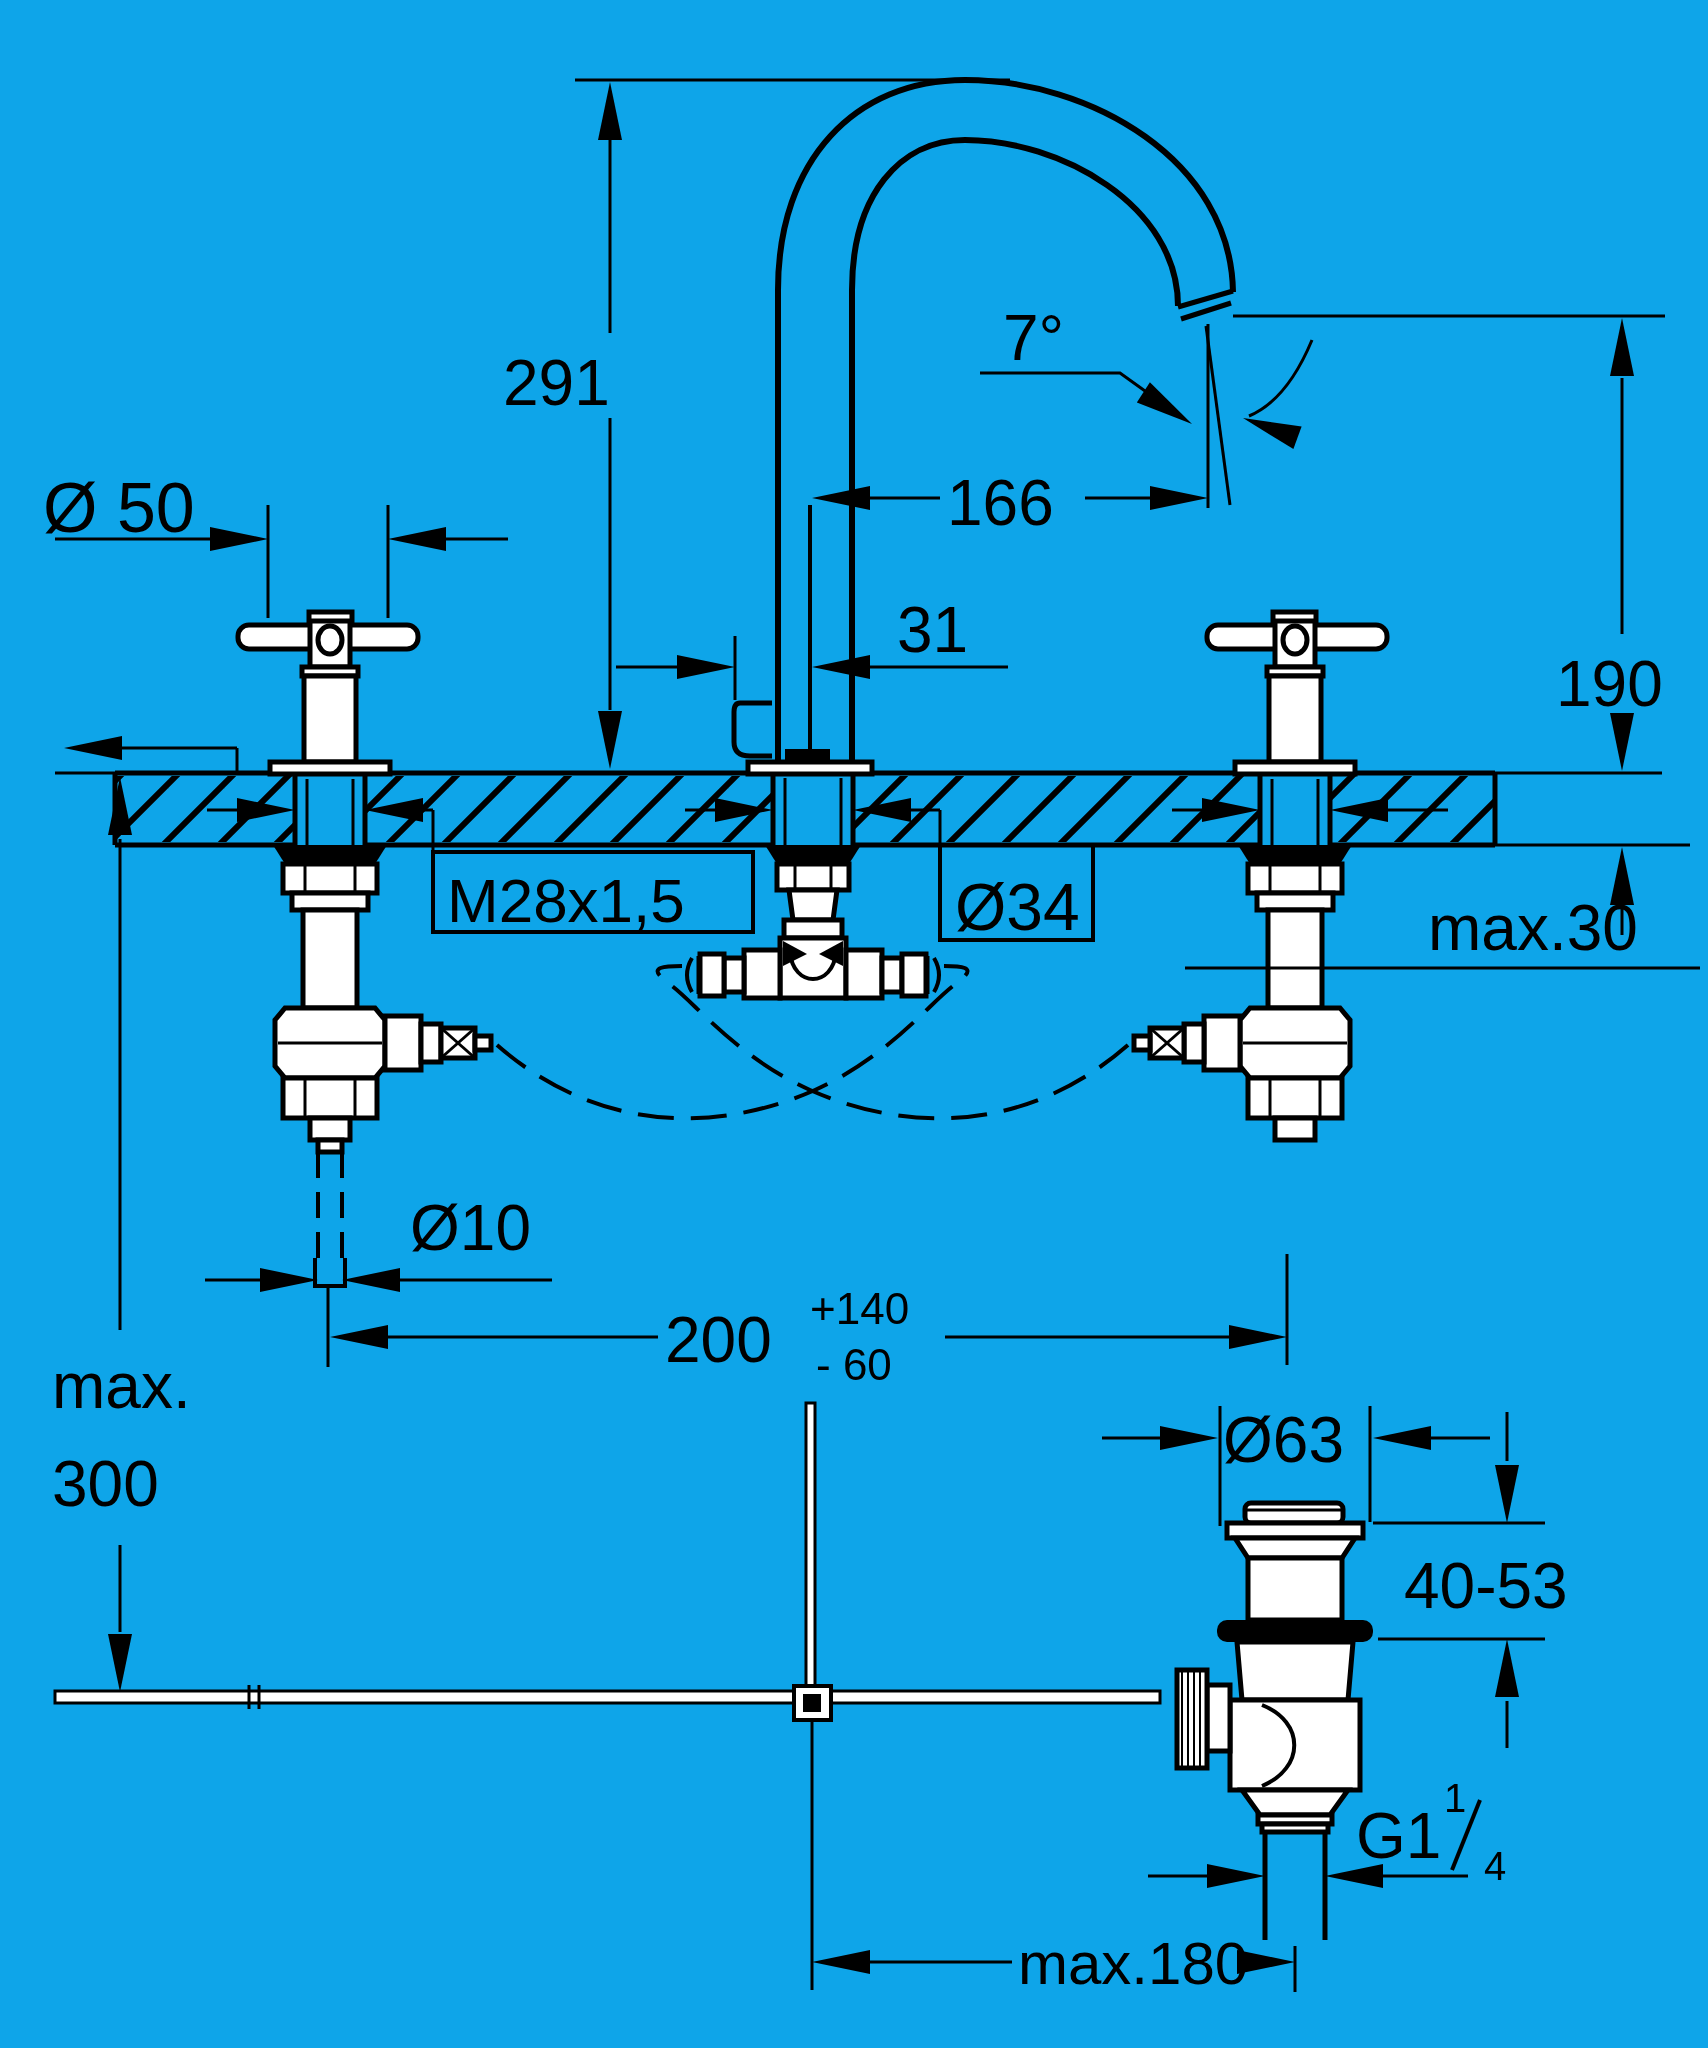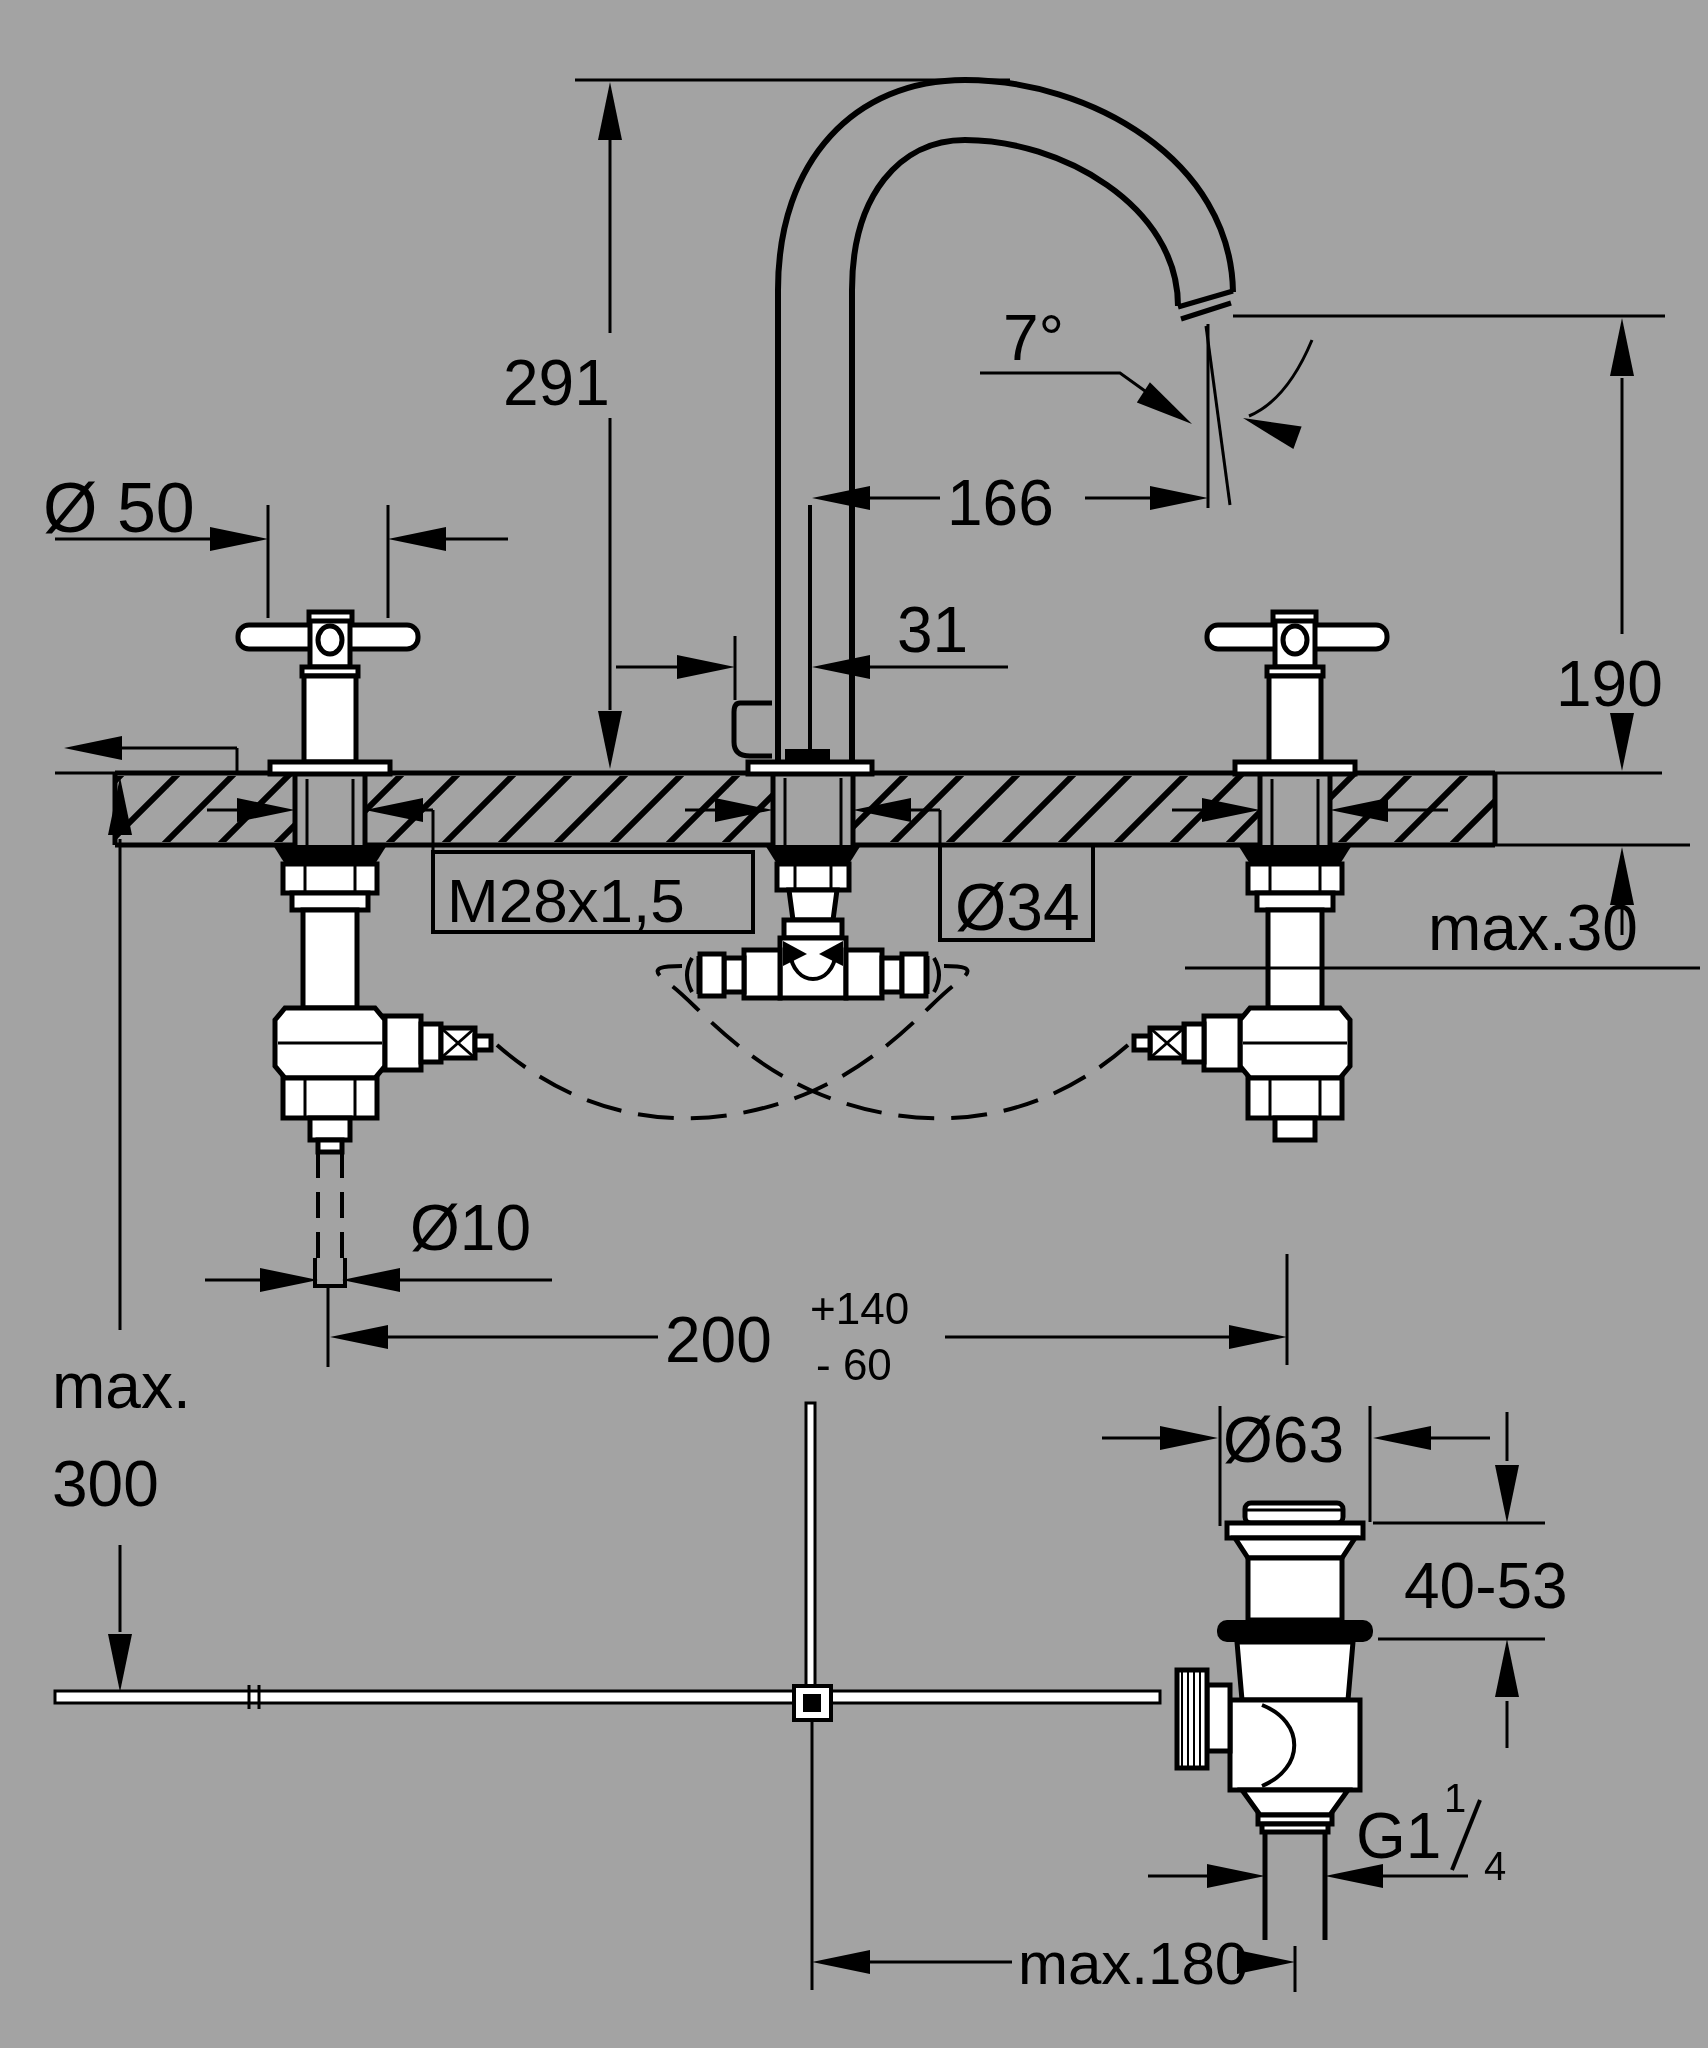--- a/index.html
+++ b/index.html
@@ -1,16 +1,16 @@
 <!DOCTYPE html>
 <html><head>
 <meta charset="utf-8">
 <style>
   html,body{margin:0;padding:0;background:#ffffff;}
-  .sheet{position:relative;width:1708px;height:2048px;background:#a3a3a3;overflow:hidden;text-decoration:underline;}
+  .sheet{position:relative;width:1708px;height:2048px;background:#0ea5e9;overflow:hidden;text-decoration:underline;}
   svg{display:block;}
   svg text{font-family:"Liberation Sans","DejaVu Sans",sans-serif;fill:#000;}
 </style>
 </head>
 <body>
 
 <div class="sheet">
 <svg viewBox="0 0 1708 2048" width="1708" height="2048">
   <defs>
     <pattern id="hatch" patternUnits="userSpaceOnUse" width="56" height="56">

